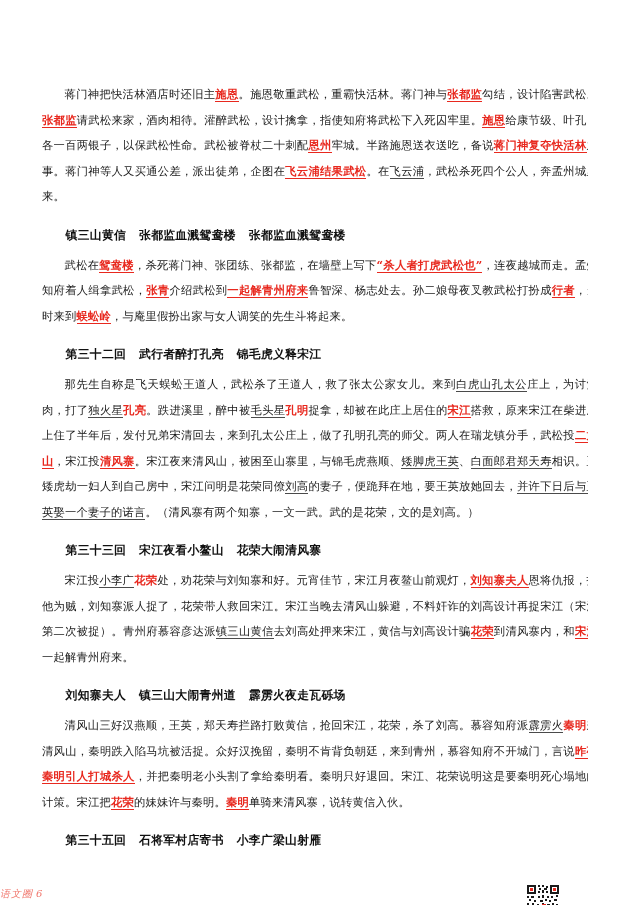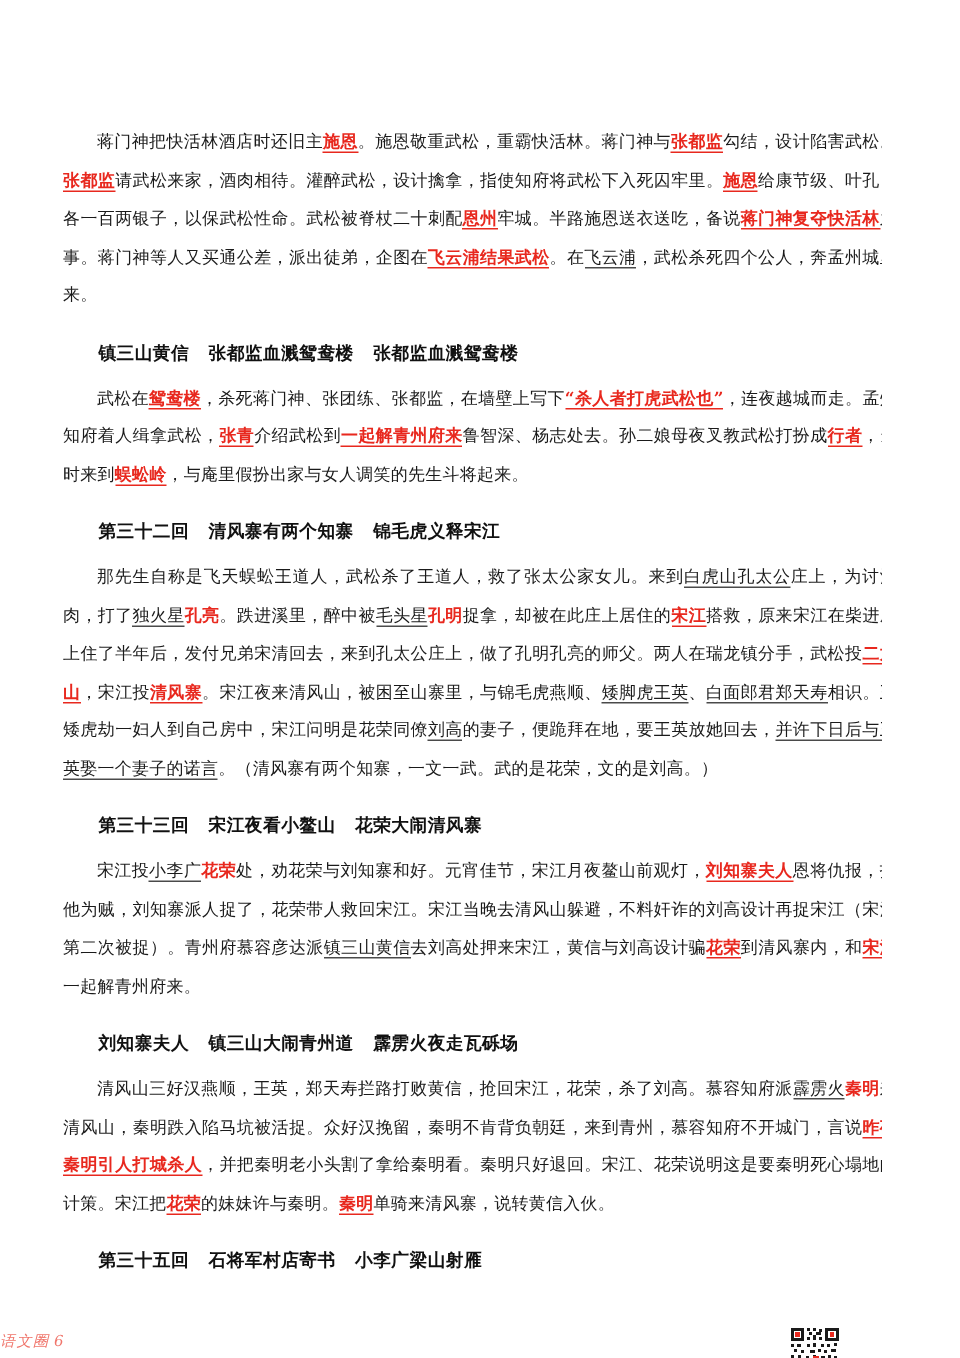--- a/index.html
+++ b/index.html
@@ -103,21 +103,21 @@
 <body>
 
 <div class="page">
   <div class="content">
 
     <p class="para">蒋门神把快活林酒店时还旧主<span class="hl">施恩</span>。施恩敬重武松，重霸快活林。蒋门神与<span class="hl">张都监</span>勾结，设计陷害武松。<span class="hl">张都监</span>请武松来家，酒肉相待。灌醉武松，设计擒拿，指使知府将武松下入死囚牢里。<span class="hl">施恩</span>给康节级、叶孔目各一百两银子，以保武松性命。武松被脊杖二十刺配<span class="hl">恩州</span>牢城。半路施恩送衣送吃，备说<span class="hl">蒋门神复夺快活林</span>之事。蒋门神等人又买通公差，派出徒弟，企图在<span class="hl">飞云浦结果武松</span>。在<span class="ul">飞云浦</span>，武松杀死四个公人，奔孟州城里来。</p>
 
     <h3 class="heading"><span>镇三山黄信</span><span class="gap"></span><span>张都监血溅鸳鸯楼</span><span class="gap"></span><span>张都监血溅鸳鸯楼</span></h3>
     <p class="para">武松在<span class="hl">鸳鸯楼</span>，杀死蒋门神、张团练、张都监，在墙壁上写下<span class="hl">“杀人者打虎武松也”</span>，连夜越城而走。孟州知府着人缉拿武松，<span class="hl">张青</span>介绍武松到<span class="hl">一起解青州府来</span>鲁智深、杨志处去。孙二娘母夜叉教武松打扮成<span class="hl">行者</span>，当时来到<span class="hl">蜈蚣岭</span>，与庵里假扮出家与女人调笑的先生斗将起来。</p>
 
-    <h3 class="heading"><span>第三十二回</span><span class="gap"></span><span>清风寨有两个知寨</span><span class="gap"></span><span>锦毛虎义释宋江</span></h3>
+    <h3 class="heading"><span>第三十二回</span><span class="gap"></span><span>武行者醉打孔亮</span><span class="gap"></span><span>锦毛虎义释宋江</span></h3>
     <p class="para">那先生自称是飞天蜈蚣王道人，武松杀了王道人，救了张太公家女儿。来到<span class="ul">白虎山孔太公</span>庄上，为讨酒肉，打了<span class="ul">独火星</span><span class="hl-plain">孔亮</span>。跌进溪里，醉中被<span class="ul">毛头星</span><span class="hl-plain">孔明</span>捉拿，却被在此庄上居住的<span class="hl">宋江</span>搭救，原来宋江在柴进庄上住了半年后，发付兄弟宋清回去，来到孔太公庄上，做了孔明孔亮的师父。两人在瑞龙镇分手，武松投<span class="hl">二龙山</span>，宋江投<span class="hl">清风寨</span>。宋江夜来清风山，被困至山寨里，与锦毛虎燕顺、<span class="ul">矮脚虎王英</span>、<span class="ul">白面郎君郑天寿</span>相识。王矮虎劫一妇人到自己房中，宋江问明是花荣同僚<span class="ul">刘高</span>的妻子，便跪拜在地，要王英放她回去，<span class="ul">并许下日后与王英娶一个妻子的诺言</span>。（清风寨有两个知寨，一文一武。武的是花荣，文的是刘高。）</p>
 
     <h3 class="heading"><span>第三十三回</span><span class="gap"></span><span>宋江夜看小鳌山</span><span class="gap"></span><span>花荣大闹清风寨</span></h3>
     <p class="para">宋江投<span class="ul">小李广</span><span class="hl-plain">花荣</span>处，劝花荣与刘知寨和好。元宵佳节，宋江月夜鳌山前观灯，<span class="hl">刘知寨夫人</span>恩将仇报，指他为贼，刘知寨派人捉了，花荣带人救回宋江。宋江当晚去清风山躲避，不料奸诈的刘高设计再捉宋江（宋江第二次被捉）。青州府慕容彦达派<span class="ul">镇三山黄信</span>去刘高处押来宋江，黄信与刘高设计骗<span class="hl">花荣</span>到清风寨内，和<span class="hl">宋江</span>一起解青州府来。</p>
 
     <h3 class="heading"><span>刘知寨夫人</span><span class="gap"></span><span>镇三山大闹青州道</span><span class="gap"></span><span>霹雳火夜走瓦砾场</span></h3>
     <p class="para">清风山三好汉燕顺，王英，郑天寿拦路打败黄信，抢回宋江，花荣，杀了刘高。慕容知府派<span class="ul">霹雳火</span><span class="hl-plain">秦明</span>来清风山，秦明跌入陷马坑被活捉。众好汉挽留，秦明不肯背负朝廷，来到青州，慕容知府不开城门，言说<span class="hl">昨夜秦明引人打城杀人</span>，并把秦明老小头割了拿给秦明看。秦明只好退回。宋江、花荣说明这是要秦明死心塌地的计策。宋江把<span class="hl">花荣</span>的妹妹许与秦明。<span class="hl">秦明</span>单骑来清风寨，说转黄信入伙。</p>
 
     <h3 class="heading"><span>第三十五回</span><span class="gap"></span><span>石将军村店寄书</span><span class="gap"></span><span>小李广梁山射雁</span></h3>
   </div>

